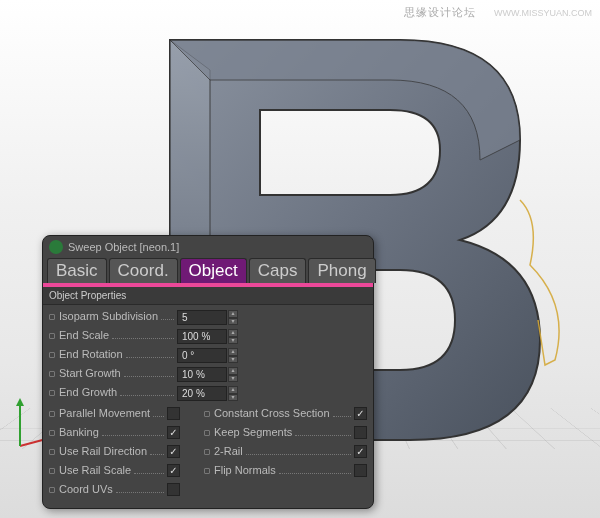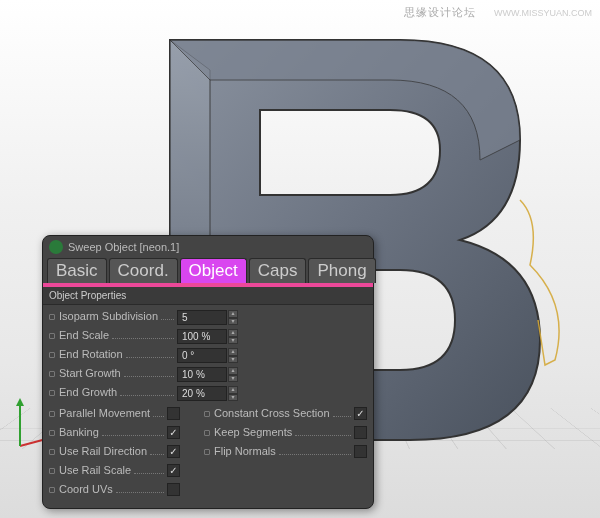--- a/index.html
+++ b/index.html
@@ -71,21 +71,21 @@
     background: #555555;
     border: 1px solid #2a2a2a;
     border-bottom: none;
     border-radius: 3px 3px 0 0;
     padding: 2px 8px;
     font-size: 17px;
     cursor: pointer;
     color: #ccc;
   }
   .tab.active {
-    background: #d946ef;
+    background: #701a75;
     color: #fff;
   }
   .section-header {
     background: #3a3a3a;
     border-top: 4px solid #ec4899;
     border-bottom: 1px solid #2a2a2a;
     padding: 3px 6px;
     font-size: 10px;
     font-weight: normal;
     color: #cccccc;
@@ -321,20 +321,28 @@
             <div class="label short">
               <span class="anim-dot"></span>
               <span>Keep Segments</span>
               <span class="dots"></span>
             </div>
             <span class="cb"></span>
           </div>
           <div class="row">
             <div class="label short">
               <span class="anim-dot"></span>
+              <span>2-Rail</span>
+              <span class="dots"></span>
+            </div>
+            <span class="cb checked"></span>
+          </div>
+          <div class="row">
+            <div class="label short">
+              <span class="anim-dot"></span>
               <span>Flip Normals</span>
               <span class="dots"></span>
             </div>
             <span class="cb"></span>
           </div>
         </div>
     </div>
 
   </div>
 </div>

